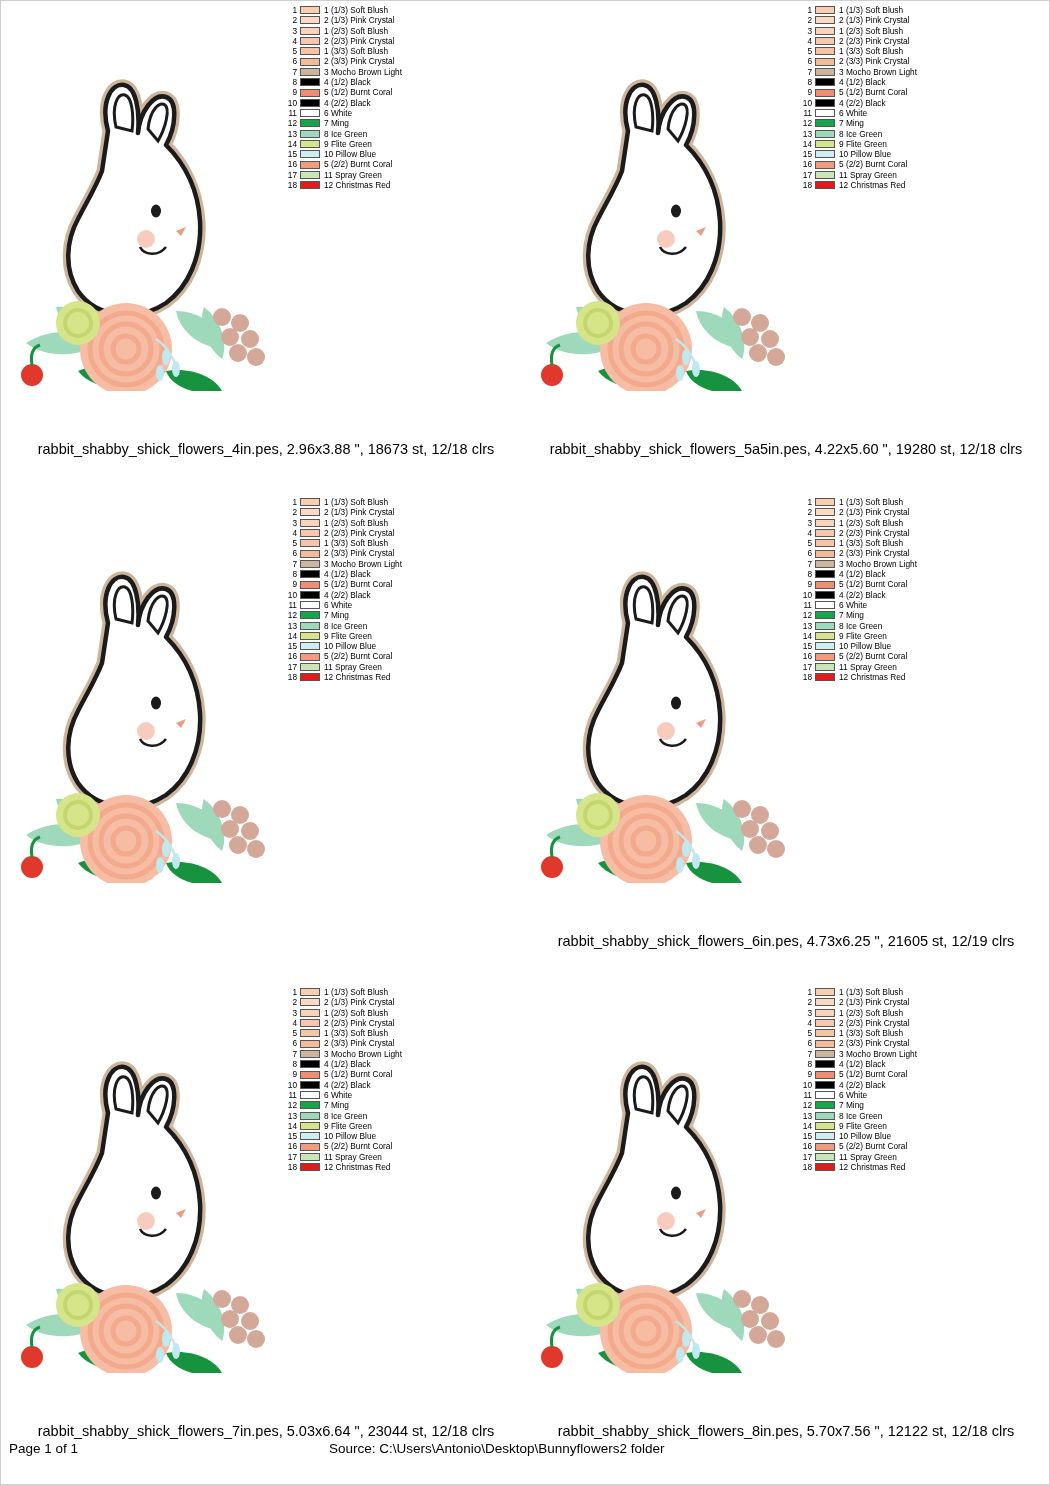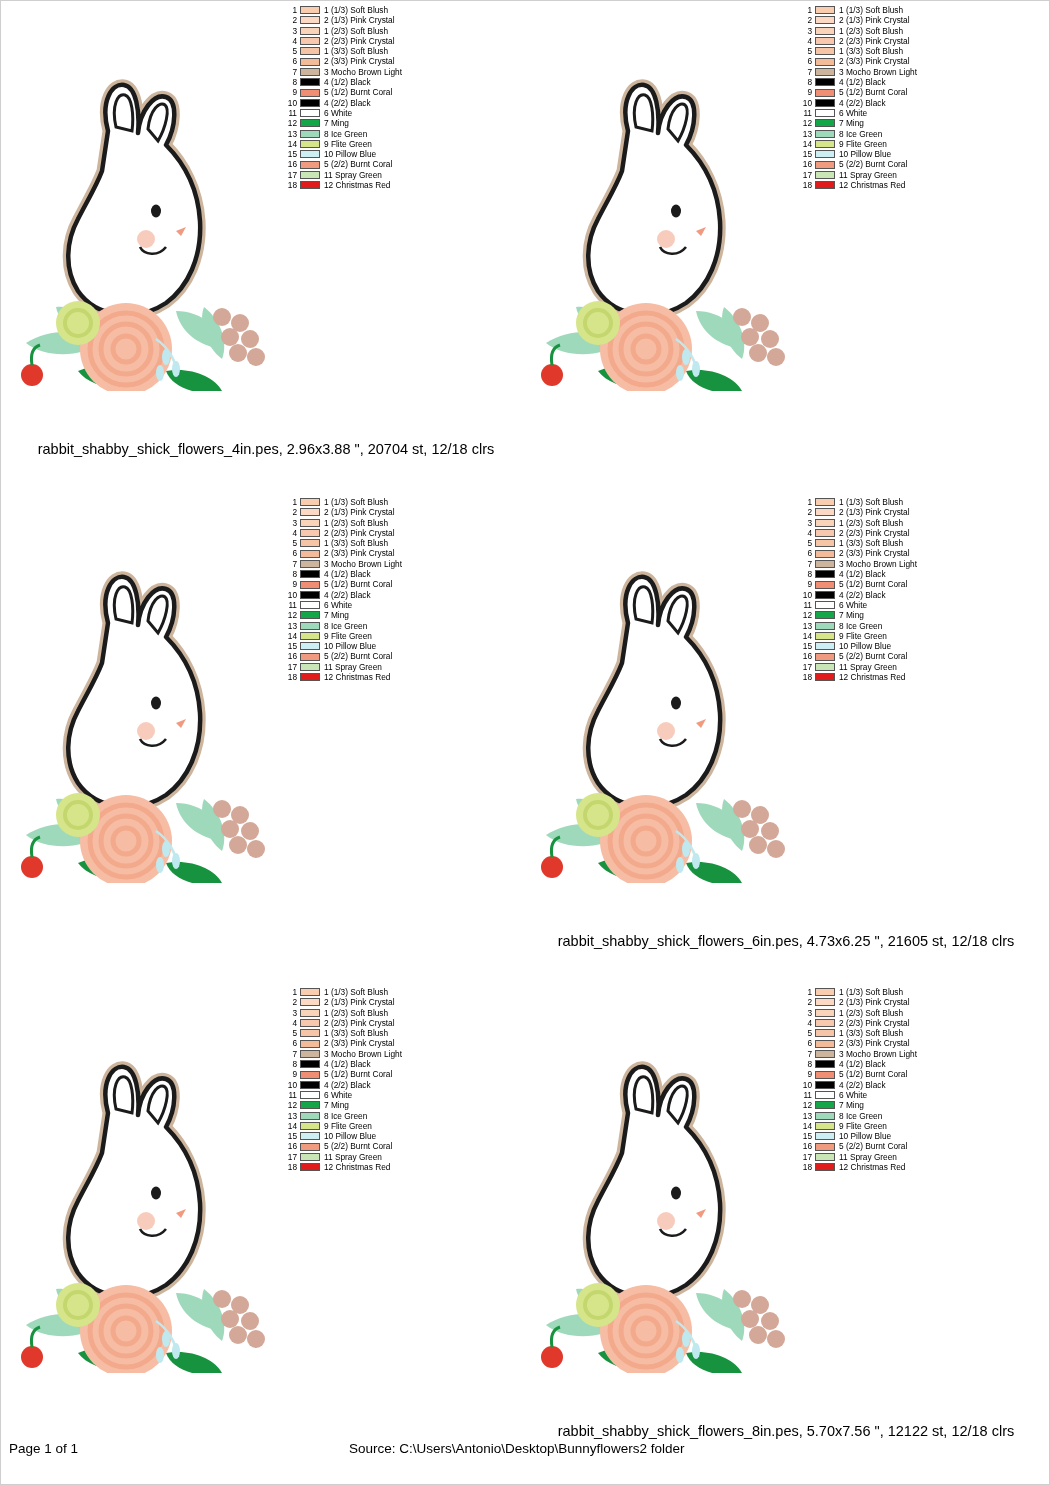--- a/index.html
+++ b/index.html
@@ -77,21 +77,21 @@
     font-size:14.5px;
   }
   .cell.c4 .caption,.cell.c5 .caption{top:440px;}
 
   .footer{
     position:absolute;
     left:0;top:1440px;width:1050px;height:30px;
     font-size:13.5px;
   }
   .footer .page-label{position:absolute;left:8px;top:0;}
-  .footer .source-label{position:absolute;left:348px;top:0;}
+  .footer .source-label{position:absolute;left:328px;top:0;}
 
   
   .design svg{display:block;width:280px;height:320px;}
 </style>
 </head>
 <body>
 
 <div class="page">
 
   <div class="grid">
@@ -243,21 +243,21 @@
             <span class="legend-num">17</span>
             <span class="legend-swatch" style="background: rgb(201, 230, 182);"></span>
             <span class="legend-label">11 Spray Green</span>
           </div>
           <div class="legend-row">
             <span class="legend-num">18</span>
             <span class="legend-swatch" style="background: rgb(224, 27, 27);"></span>
             <span class="legend-label">12 Christmas Red</span>
           </div>
         </div>
-      <div class="caption">rabbit_shabby_shick_flowers_4in.pes, 2.96x3.88 ", 20704 st, 12/18 clrs</div>
+      <div class="caption">rabbit_shabby_shick_flowers_4in.pes, 2.96x3.88 ", 18673 st, 12/18 clrs</div>
     </div>
 
     <div class="cell c1">
       <div class="design">
           <svg viewBox="0 0 280 320" xmlns="http://www.w3.org/2000/svg">
           <g>
 
             <path d="M92 60 C84 30 96 12 108 14 C120 16 124 40 122 62
                      C124 40 138 22 150 26 C162 30 160 56 150 74
                      C168 92 182 118 184 150 C186 186 172 216 150 232
@@ -400,20 +400,21 @@
             <span class="legend-num">17</span>
             <span class="legend-swatch" style="background: rgb(201, 230, 182);"></span>
             <span class="legend-label">11 Spray Green</span>
           </div>
           <div class="legend-row">
             <span class="legend-num">18</span>
             <span class="legend-swatch" style="background: rgb(224, 27, 27);"></span>
             <span class="legend-label">12 Christmas Red</span>
           </div>
         </div>
+      <div class="caption">rabbit_shabby_shick_flowers_5a5in.pes, 4.22x5.60 ", 19280 st, 12/18 clrs</div>
     </div>
 
     <div class="cell c2">
       <div class="design">
           <svg viewBox="0 0 280 320" xmlns="http://www.w3.org/2000/svg">
           <g>
 
             <path d="M92 60 C84 30 96 12 108 14 C120 16 124 40 122 62
                      C124 40 138 22 150 26 C162 30 160 56 150 74
                      C168 92 182 118 184 150 C186 186 172 216 150 232
@@ -712,21 +713,21 @@
             <span class="legend-num">17</span>
             <span class="legend-swatch" style="background: rgb(201, 230, 182);"></span>
             <span class="legend-label">11 Spray Green</span>
           </div>
           <div class="legend-row">
             <span class="legend-num">18</span>
             <span class="legend-swatch" style="background: rgb(224, 27, 27);"></span>
             <span class="legend-label">12 Christmas Red</span>
           </div>
         </div>
-      <div class="caption">rabbit_shabby_shick_flowers_6in.pes, 4.73x6.25 ", 21605 st, 12/18 clrs</div>
+      <div class="caption">rabbit_shabby_shick_flowers_6in.pes, 4.73x6.25 ", 21605 st, 12/19 clrs</div>
     </div>
 
     <div class="cell c4">
       <div class="design">
           <svg viewBox="0 0 280 320" xmlns="http://www.w3.org/2000/svg">
           <g>
 
             <path d="M92 60 C84 30 96 12 108 14 C120 16 124 40 122 62
                      C124 40 138 22 150 26 C162 30 160 56 150 74
                      C168 92 182 118 184 150 C186 186 172 216 150 232
@@ -869,20 +870,21 @@
             <span class="legend-num">17</span>
             <span class="legend-swatch" style="background: rgb(201, 230, 182);"></span>
             <span class="legend-label">11 Spray Green</span>
           </div>
           <div class="legend-row">
             <span class="legend-num">18</span>
             <span class="legend-swatch" style="background: rgb(224, 27, 27);"></span>
             <span class="legend-label">12 Christmas Red</span>
           </div>
         </div>
+      <div class="caption">rabbit_shabby_shick_flowers_7in.pes, 5.03x6.64 ", 23044 st, 12/18 clrs</div>
     </div>
 
     <div class="cell c5">
       <div class="design">
           <svg viewBox="0 0 280 320" xmlns="http://www.w3.org/2000/svg">
           <g>
 
             <path d="M92 60 C84 30 96 12 108 14 C120 16 124 40 122 62
                      C124 40 138 22 150 26 C162 30 160 56 150 74
                      C168 92 182 118 184 150 C186 186 172 216 150 232

